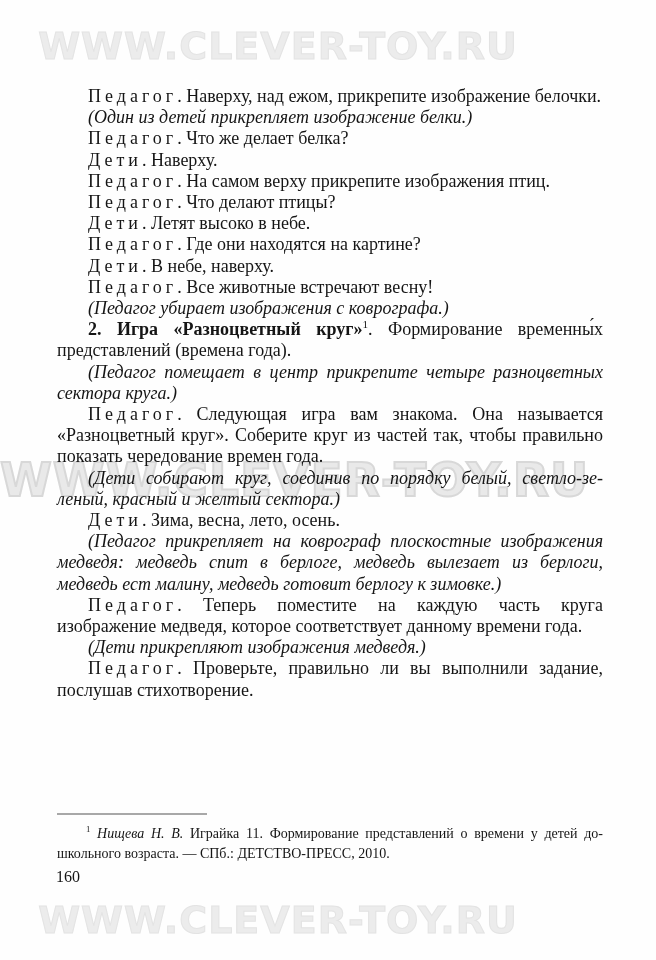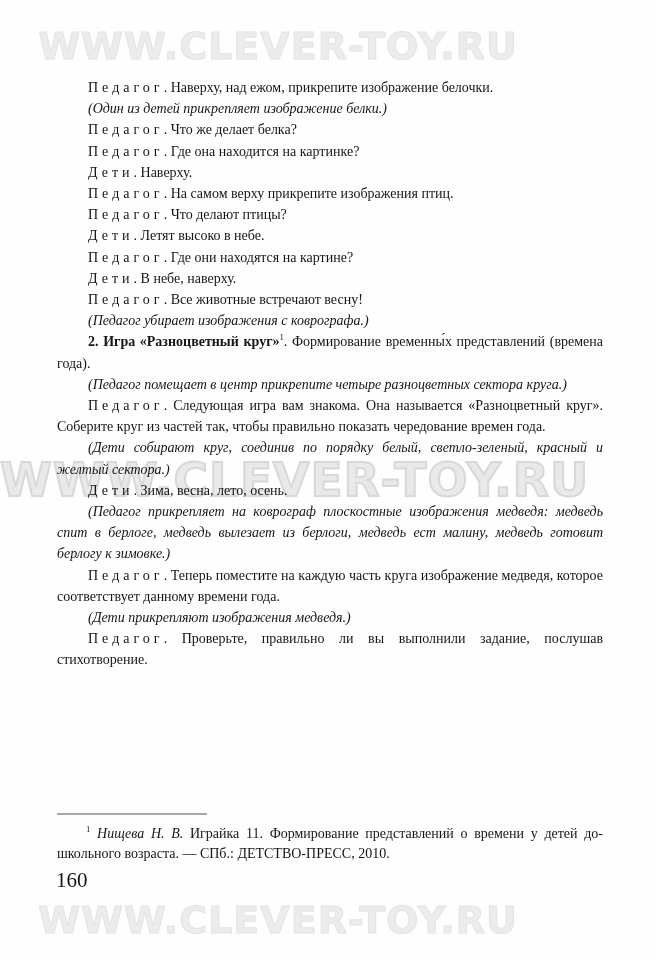--- a/index.html
+++ b/index.html
@@ -21,22 +21,22 @@
     white-space: nowrap;
     letter-spacing: 1px;
     user-select: none;
     pointer-events: none;
   }
   .wm-top    { top: 24px;  font-size: 38px; color: #ececec; -webkit-text-stroke: 1px #e3e3e3; }
   .wm-mid    { top: 452px; font-size: 47px; color: #e9e9e9; -webkit-text-stroke: 2px #d8d8d8; }
   .wm-bottom { top: 898px; font-size: 38px; color: #ececec; -webkit-text-stroke: 1px #e3e3e3; }
 
   .text-column {
-    position: absolute; left: 57px; top: 77px; width: 546px;
-    font-size: 14px; line-height: 21.2px;
+    position: absolute; left: 57px; top: 86px; width: 546px;
+    font-size: 18px; line-height: 21.2px;
     text-align: justify;
     z-index: 2;
   }
   .para { margin: 0; text-indent: 31px; }
   .stage { font-style: italic; }
   .speaker { letter-spacing: 4px; }
   .heading-bold { font-weight: bold; }
   .text-column sup, .footnote sup {
     font-size: 0.62em; vertical-align: super; line-height: 0;
   }
@@ -50,36 +50,35 @@
   .footnote {
     position: absolute; left: 57px; top: 824px; width: 546px;
     margin: 0;
     font-size: 14px; line-height: 20px;
     text-align: justify; text-indent: 29px;
     z-index: 2;
   }
   .footnote i { font-style: italic; }
   .page-number {
     position: absolute; left: 56px; top: 868px;
-    font-size: 21px; z-index: 2;
+    font-size: 16px; z-index: 2;
   }
 </style>
 </head>
 <body>
 
 <div class="page">
   <div class="watermark wm-top">WWW.CLEVER-TOY.RU</div>
   <div class="watermark wm-mid">WWW.CLEVER-TOY.RU</div>
   <div class="watermark wm-bottom">WWW.CLEVER-TOY.RU</div>
 
   <div class="text-column">
       <p class="para"><span class="speaker">Педагог</span>. Наверху, над ежом, прикрепите изображение белочки.</p>
       <p class="para stage">(Один из детей прикрепляет изображение белки.)</p>
       <p class="para"><span class="speaker">Педагог</span>. Что же делает белка?</p>
-      <p class="para"><span class="speaker">Педагог</span>. Где она находится на картинке?</p>
       <p class="para"><span class="speaker">Дети</span>. Наверху.</p>
       <p class="para"><span class="speaker">Педагог</span>. На самом верху прикрепите изображения птиц.</p>
       <p class="para"><span class="speaker">Педагог</span>. Что делают птицы?</p>
       <p class="para"><span class="speaker">Дети</span>. Летят высоко в небе.</p>
       <p class="para"><span class="speaker">Педагог</span>. Где они находятся на картине?</p>
       <p class="para"><span class="speaker">Дети</span>. В небе, наверху.</p>
       <p class="para"><span class="speaker">Педагог</span>. Все животные встречают весну!</p>
       <p class="para stage">(Педагог убирает изображения с коврографа.)</p>
       <p class="para"><span class="heading-bold">2. Игра «Разноцветный круг»</span><sup>1</sup>. Формирование временны́х представлений (времена года).</p>
       <p class="para stage">(Педагог помещает в центр прикрепите четыре разноцвет­ных сектора круга.)</p>

